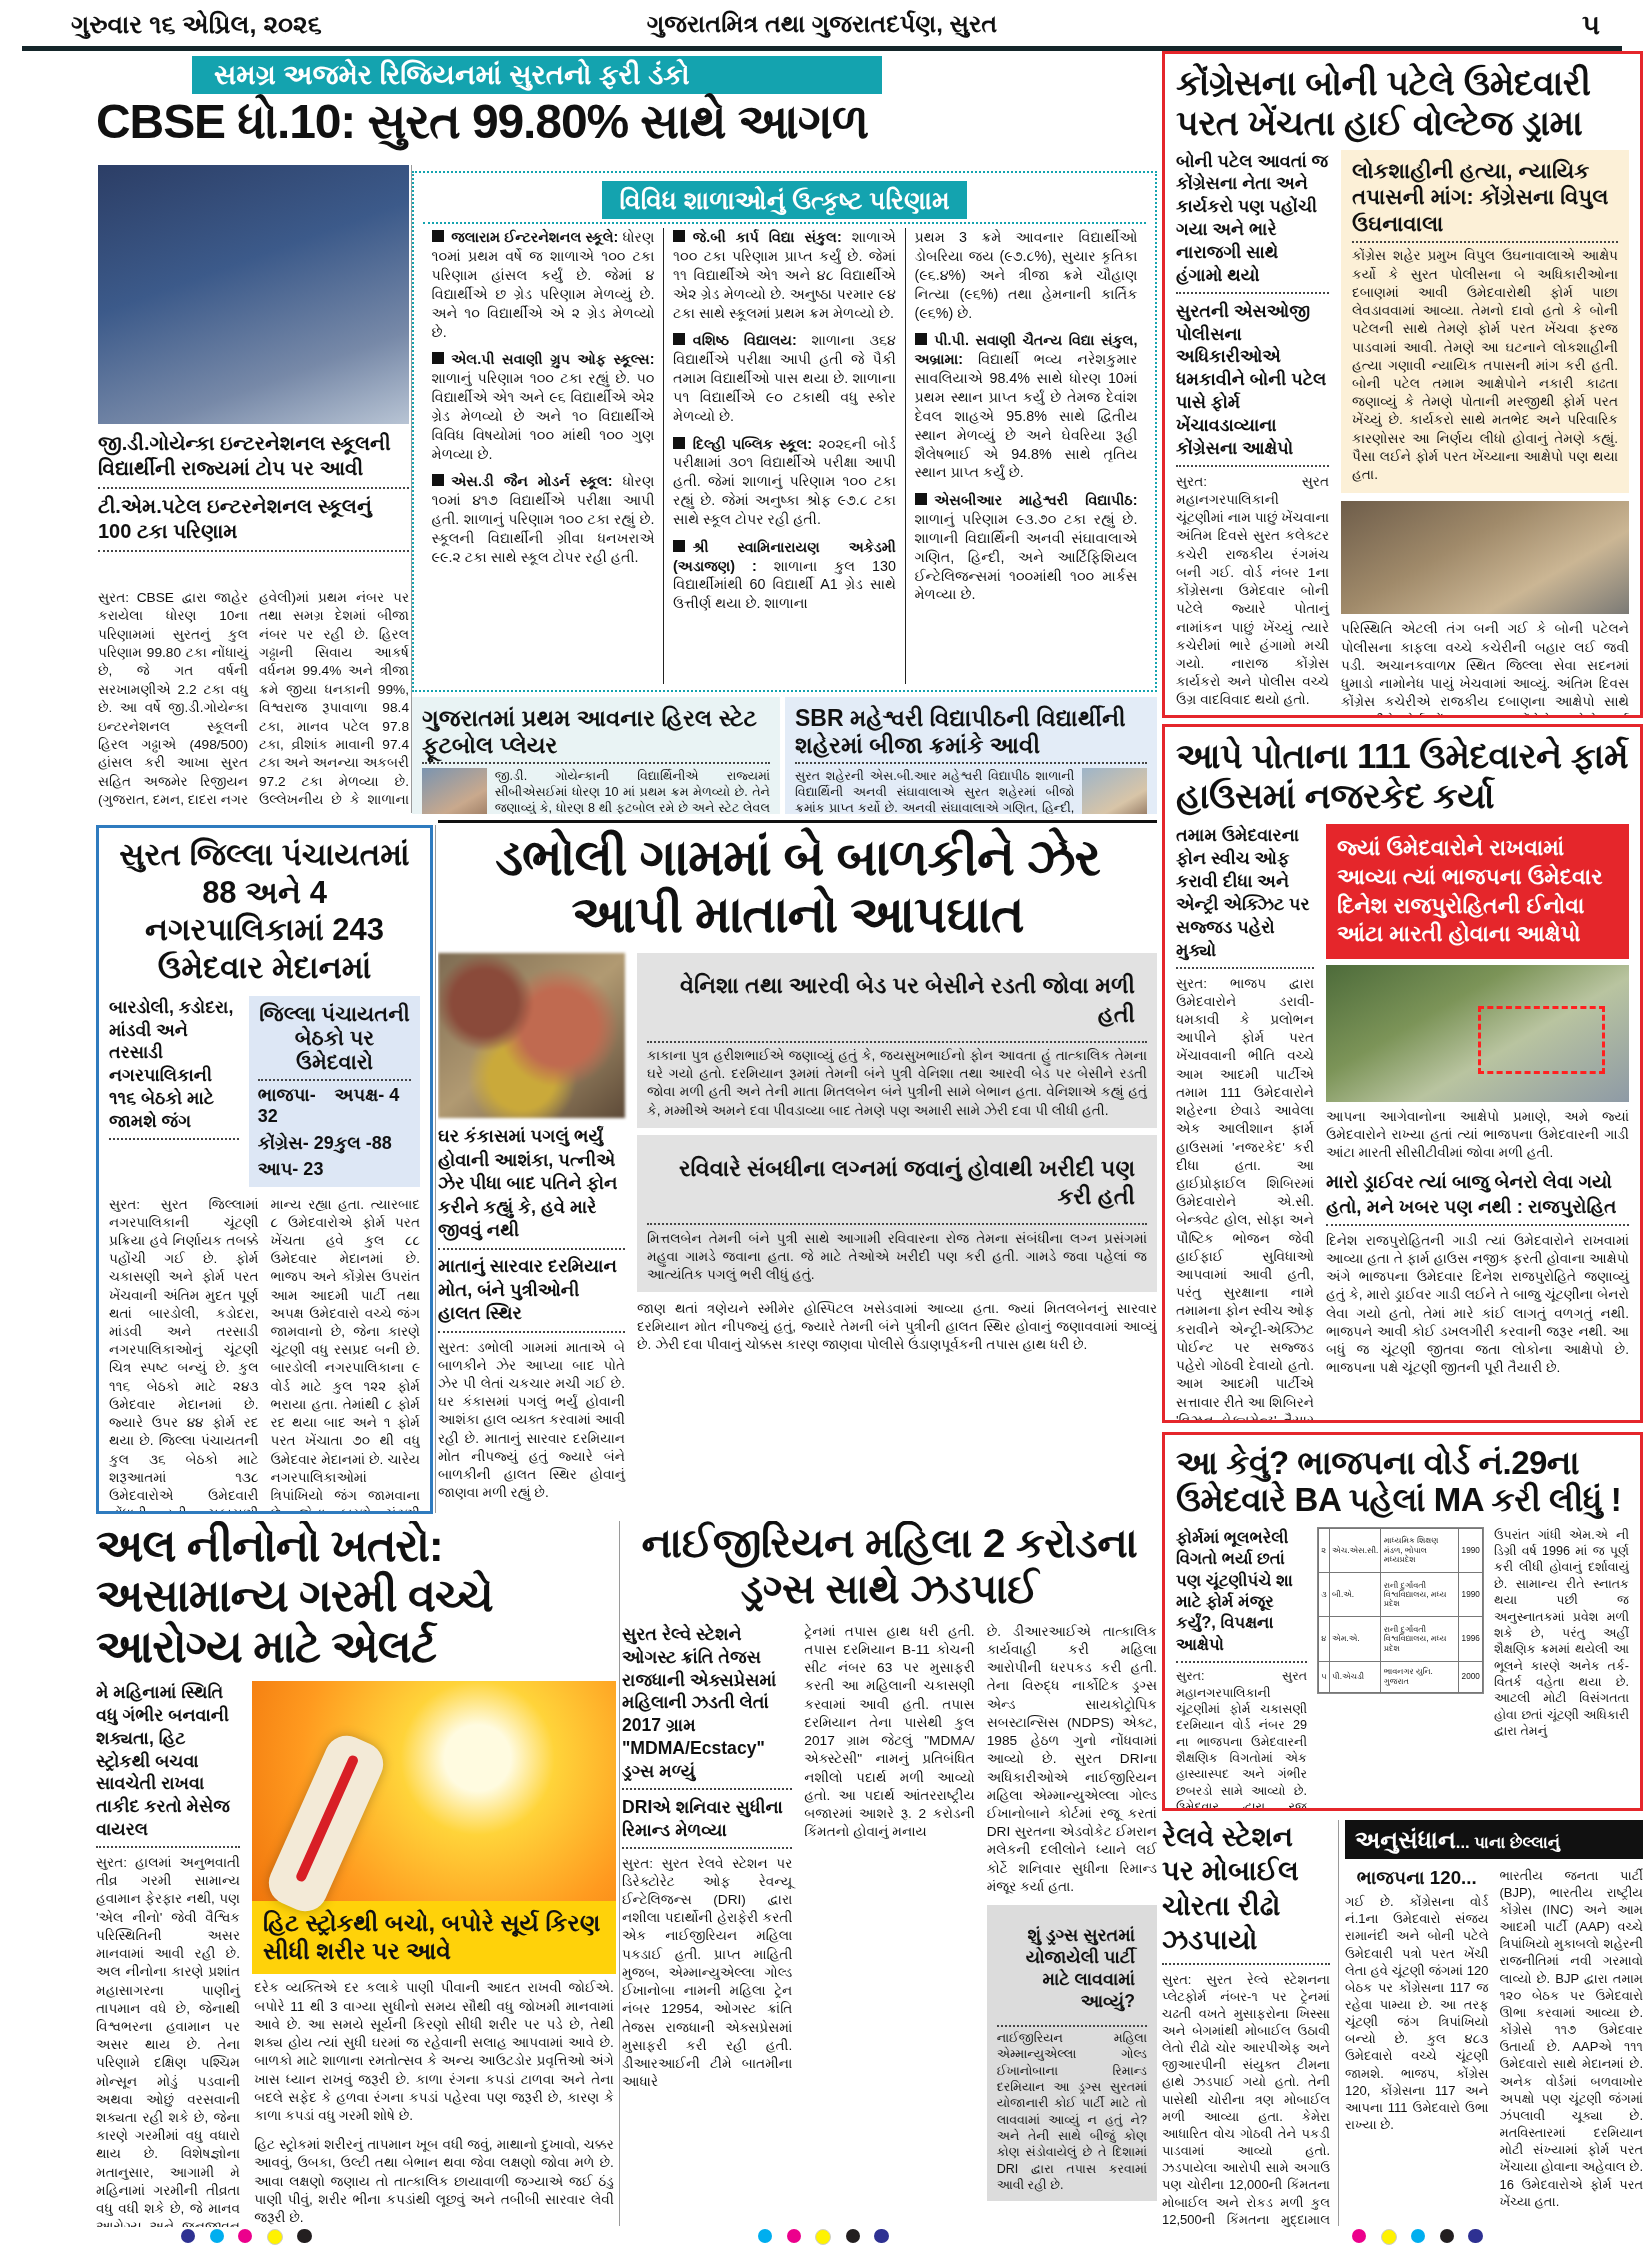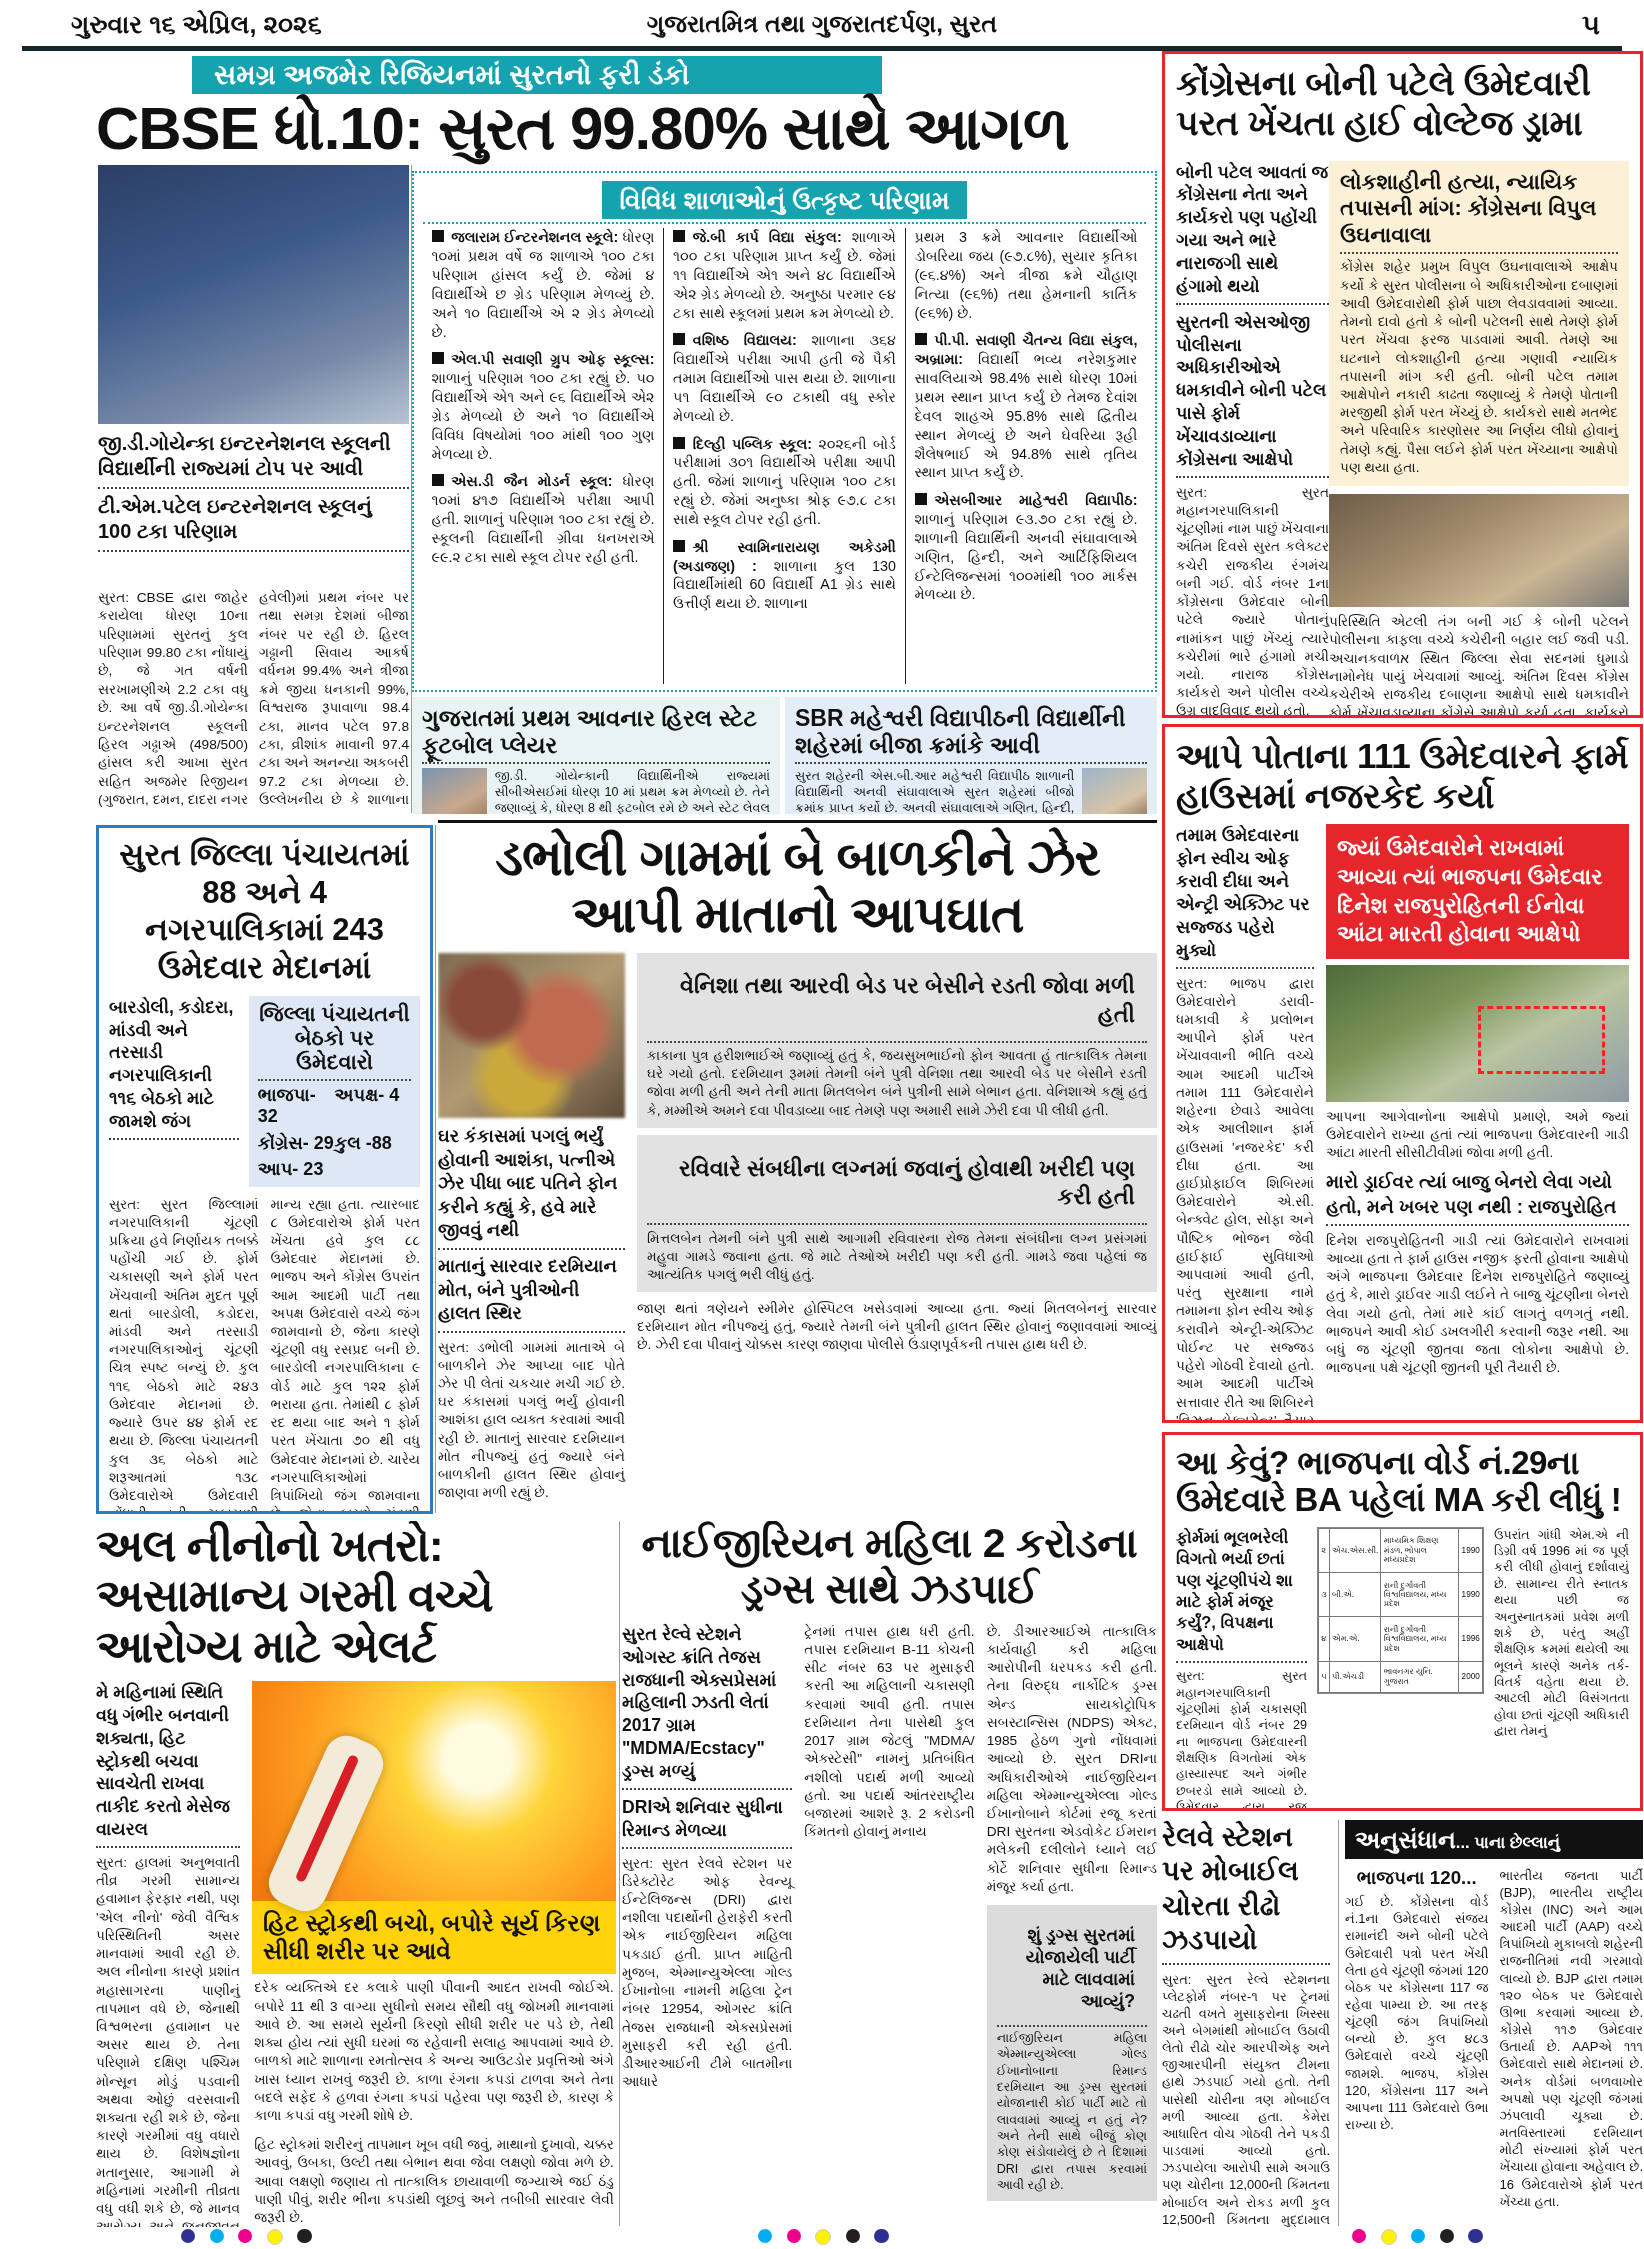--- a/index.html
+++ b/index.html
@@ -11,21 +11,21 @@
   .dotrule-teal{border-bottom:2.7px dotted #14a3af;margin:3.3px 0;}
   .vline{position:absolute;width:1.1px;background:#9a9a9a;}
   
   #hdr{left:22px;top:5.5px;width:1600px;height:40px;border-bottom:5px solid #15262a;}
   #hdr .date{position:absolute;left:49px;top:4.4px;font-size:25px;font-weight:bold;}
   #hdr .mast{position:absolute;left:50%;transform:translateX(-50%);top:4.4px;font-size:24px;font-weight:bold;}
   #hdr .pno{position:absolute;right:22px;top:3.3px;font-size:27.5px;font-weight:bold;}
   
   .kicker{left:192px;top:56px;width:690px;height:38px;background:#14a3af;color:#fff;
           font-size:27.5px;font-weight:bold;line-height:38px;padding-left:22px;box-sizing:border-box;}
-  .mainhead{left:96px;top:98px;width:1062px;font-size:60px;font-weight:800;line-height:1.02;letter-spacing:-1.1px;}
+  .mainhead{left:96px;top:98px;width:1062px;font-size:48px;font-weight:800;line-height:1.02;letter-spacing:-1.1px;}
   .photo{background:linear-gradient(160deg,#2c3e66 0%,#3c5a8a 40%,#7789a8 75%,#b8c4d4 100%);}
   .cbse-photo{left:98px;top:165px;width:311px;height:259px;}
   .cbse-capts{left:98px;top:431px;width:311px;}
   .capt{font-size:20px;font-weight:bold;line-height:1.25;}
   .cbse-body{left:98px;top:589px;width:311px;height:221px;column-count:2;column-gap:11px;
              font-size:13.7px;line-height:1.34;overflow:hidden;}
   .schoolbox{left:412px;top:171px;width:745px;height:521px;border:2.7px dotted #14a3af;box-sizing:border-box;}
   .schoolbox .bar{width:365px;height:38px;margin:7.7px auto 3.3px auto;background:#14a3af;color:#fff;
                   font-size:25px;font-weight:bold;text-align:center;line-height:38px;}
   .schoolcols{display:flex;gap:0;padding:4.4px 8.8px;height:456px;overflow:hidden;}
@@ -140,21 +140,21 @@
     <h3>SBR મહેશ્વરી વિદ્યાપીઠની વિદ્યાર્થીની શહેરમાં બીજા ક્રમાંકે આવી</h3>
     <div class="dotrule" style="margin:3.3px 0;"></div>
     <div style="display:flex;gap:7.7px;">
       <div class="bd jtext">સુરત શહેરની એસ.બી.આર મહેશ્વરી વિદ્યાપીઠ શાળાની વિદ્યાર્થિની અનવી સંઘાવાલાએ સુરત શહેરમાં બીજો ક્રમાંક પ્રાપ્ત કર્યો છે. અનવી સંઘાવાલાએ ગણિત, હિન્દી, અને આર્ટિફિશિયલ ઈન્ટેલિજન્સ જેવા વિષયોમાં 100 માંથી 100 ક્રમાંકે પ્રાપ્ત કર્યા છે. દરરોજ ચાર કલાક વાંચન દ્વારા કોઈ પણ ટ્યુશન કલાસ વગર પોતાની આ સિદ્ધિ હાંસલ કરવામાં સફળ રહી.</div>
       <div class="miniphoto" style="width:65px;height:60px;flex:none;background:linear-gradient(150deg,#9db4c8,#d8c5a8 60%,#7a5c48);"></div>
     </div>
   </div>
 
   <div class="abs redart" style="left:1162px;top:51px;width:481px;height:667px;">
     <div class="rhead">કોંગ્રેસના બોની પટેલે ઉમેદવારી પરત ખેંચતા હાઈ વોલ્ટેજ ડ્રામા</div>
-    <div style="display:flex;margin-top:18px;">
+    <div style="display:flex;gap:12px;margin-top:7px;">
       <div style="width:153px;flex:none;">
         <div class="ssub">બોની પટેલ આવતાં જ કોંગ્રેસના નેતા અને કાર્યકરો પણ પહોંચી ગયા અને ભારે નારાજગી સાથે હંગામો થયો</div>
         <div class="dotrule"></div>
         <div class="ssub">સુરતની એસઓજી પોલીસના અધિકારીઓએ ધમકાવીને બોની પટેલ પાસે ફોર્મ ખેંચાવડાવ્યાના કોંગ્રેસના આક્ષેપો</div>
         <div class="dotrule"></div>
         <div class="body25 jtext">સુરત: સુરત મહાનગરપાલિકાની ચૂંટણીમાં નામ પાછું ખેંચવાના અંતિમ દિવસે સુરત કલેક્ટર કચેરી રાજકીય રંગમંચ બની ગઈ. વોર્ડ નંબર 1ના કોંગ્રેસના ઉમેદવાર બોની પટેલે જ્યારે પોતાનું નામાંકન પાછું ખેંચ્યું ત્યારે કચેરીમાં ભારે હંગામો મચી ગયો. નારાજ કોંગ્રેસ કાર્યકરો અને પોલીસ વચ્ચે ઉગ્ર વાદવિવાદ થયો હતો.</div>
       </div>
       <div style="flex:1;">
         <div class="creambox">
           <h4>લોકશાહીની હત્યા, ન્યાયિક તપાસની માંગ: કોંગ્રેસના વિપુલ ઉઘનાવાલા</h4>

